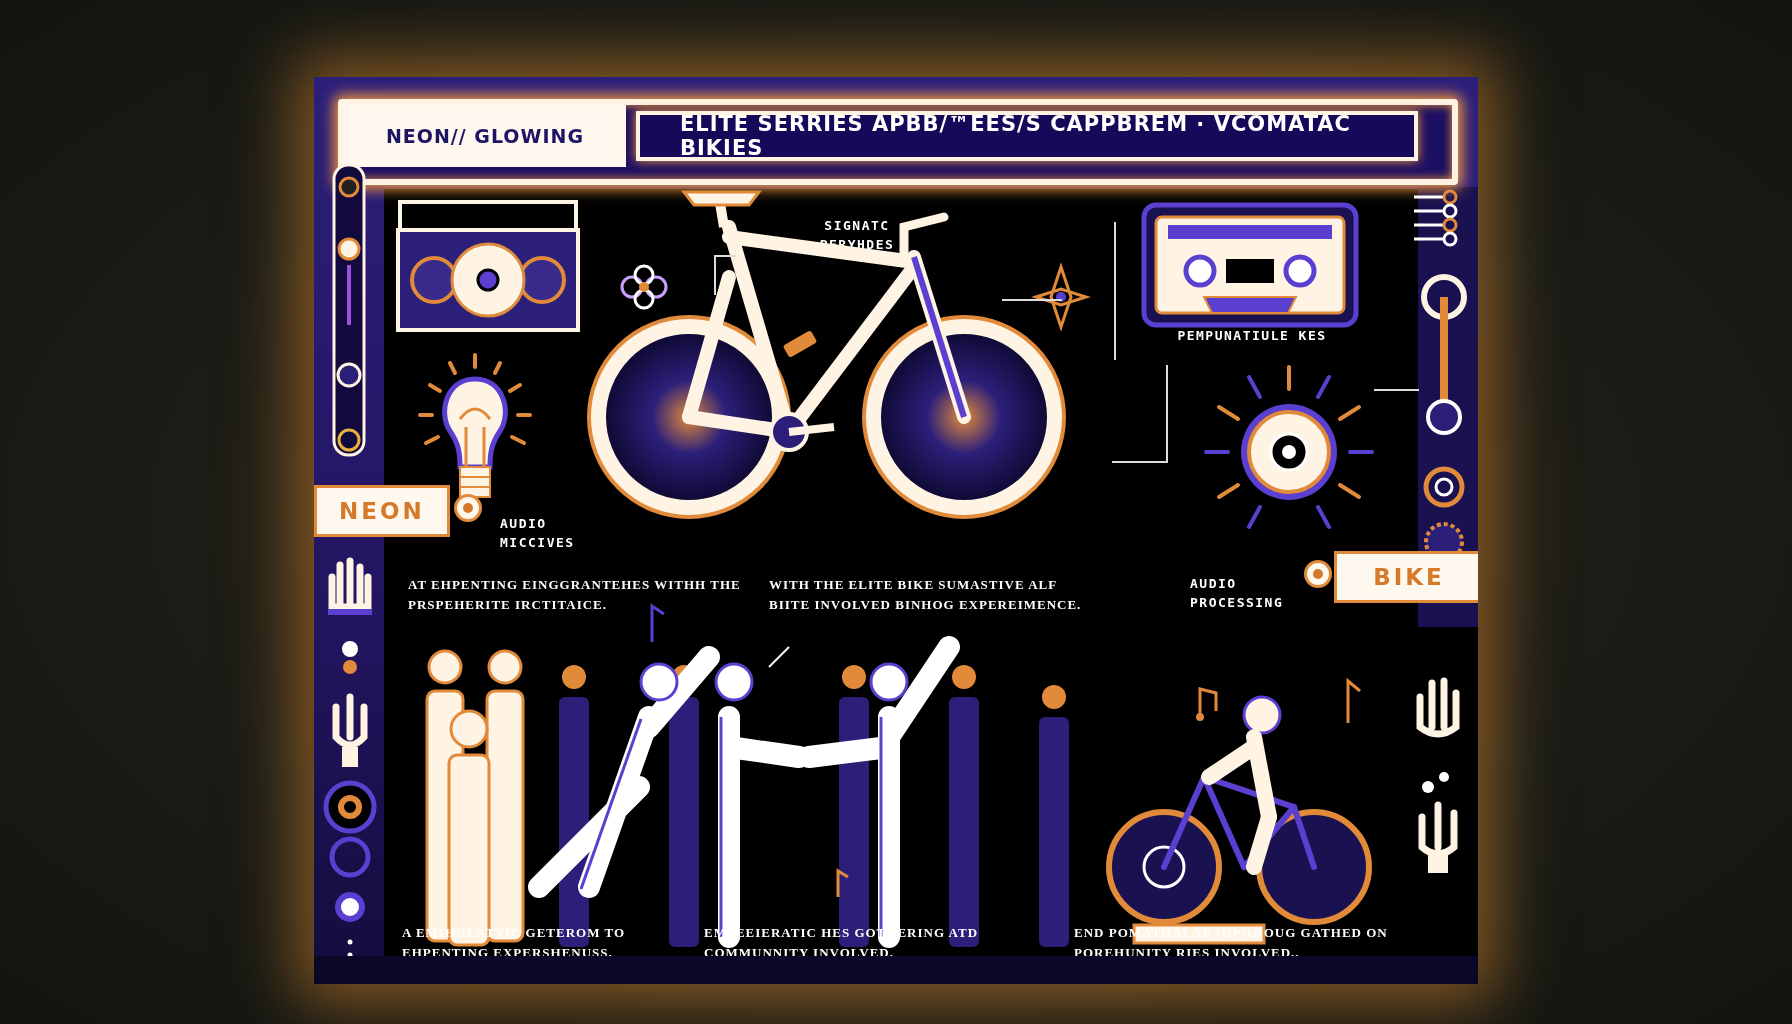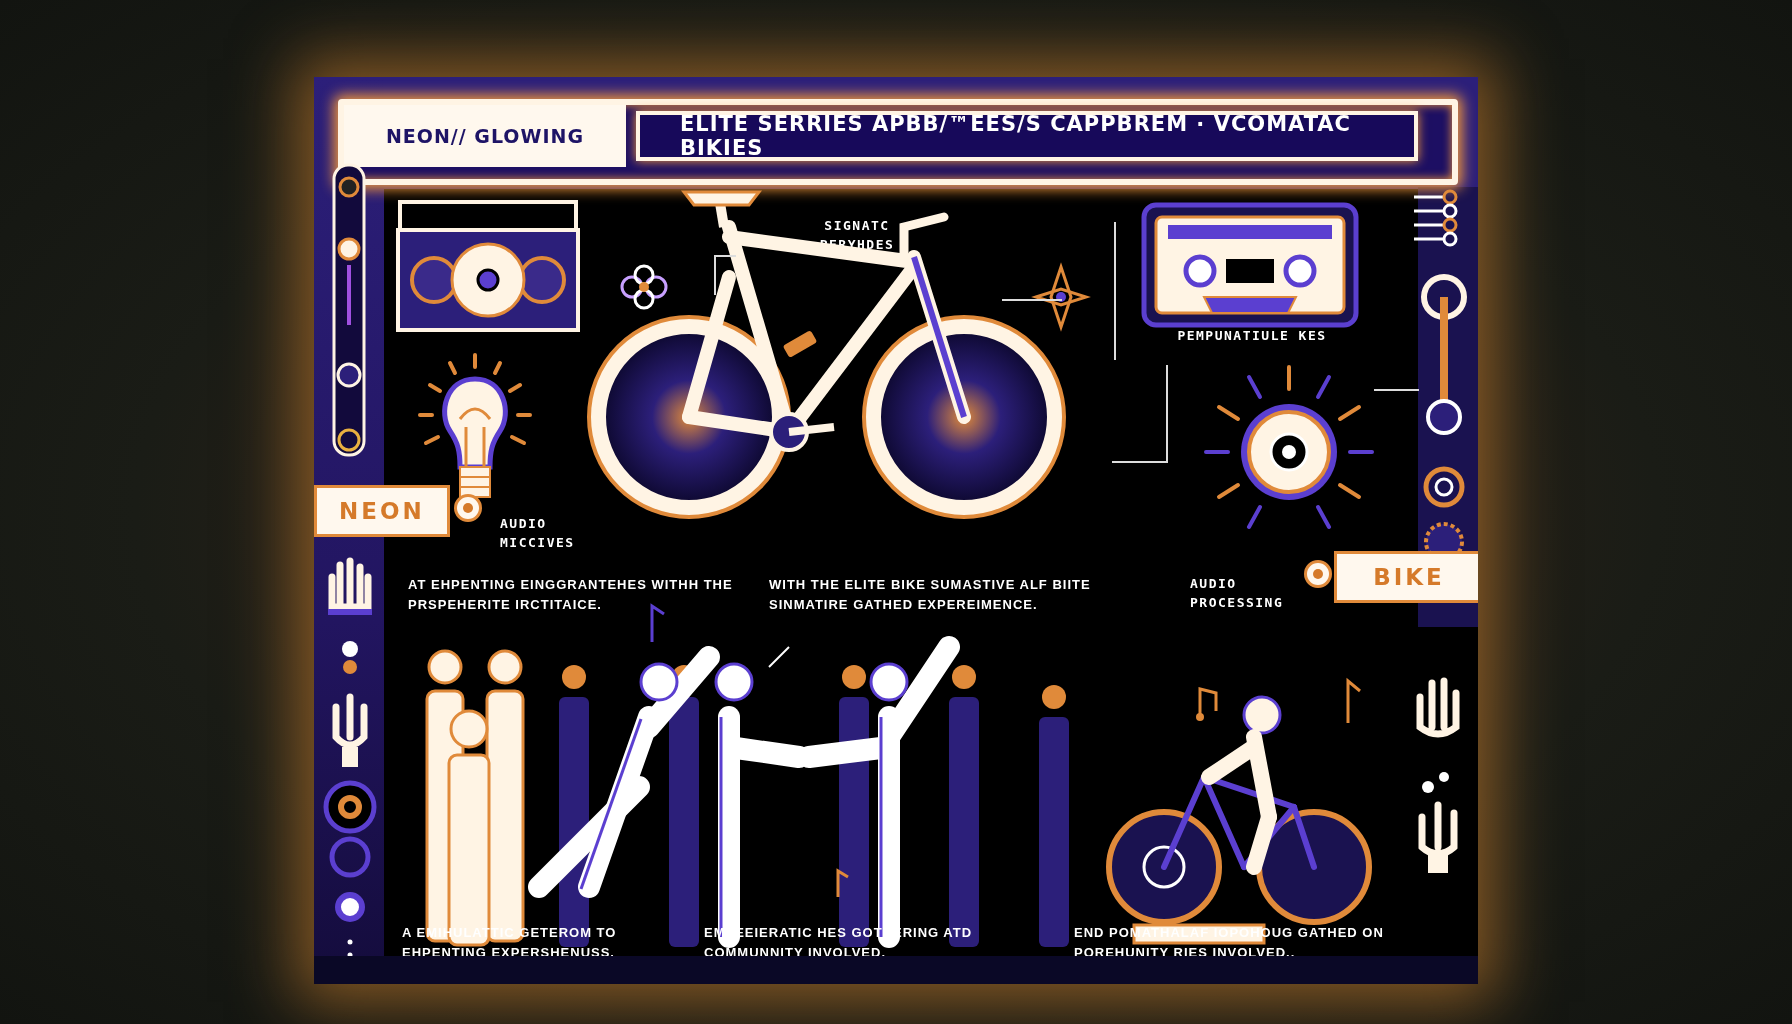--- a/index.html
+++ b/index.html
@@ -27,21 +27,21 @@
     background:#fff8ee; display:flex; align-items:center; justify-content:center;
     font-family:"DejaVu Sans", sans-serif; font-weight:bold; font-size:19px; color:#1e1466; letter-spacing:1px;
   }
   .title-right {
     position:absolute; left:322px; top:34px; width:782px; height:50px;
     background:#17095a; border:4px solid #fff4e4; box-shadow:0 0 10px #f59a3a;
     display:flex; align-items:center; padding-left:40px; box-sizing:border-box;
     font-family:"DejaVu Sans", sans-serif; font-weight:bold; font-size:21px; color:#fff; letter-spacing:1px;
   }
   .label { position:absolute; color:#fff; font-weight:bold; font-size:13px; letter-spacing:1.5px; line-height:1.45; font-family:"DejaVu Sans Mono", monospace; text-transform:uppercase; }
-  .caption { position:absolute; color:#fff; font-weight:bold; font-size:13px; letter-spacing:1px; line-height:1.55; font-family:Liberation Sans, sans-serif; }
+  .caption { position:absolute; color:#fff; font-weight:bold; font-size:13px; letter-spacing:1px; line-height:1.55; font-family:Liberation Serif, serif; }
   .tag {
     position:absolute; height:46px; background:#fff8ee; border:3px solid #e08a3a;
     display:flex; align-items:center; justify-content:center;
     color:#d57a2a; font-weight:bold; font-size:23px; letter-spacing:3px;
   }
   .tag-pin { position:absolute; width:22px; height:22px; border-radius:50%; background:#fff8ee; border:3px solid #e08a3a; }
   .tag-pin::after { content:""; position:absolute; left:6px; top:6px; width:10px; height:10px; border-radius:50%; background:#d57a2a; }
   .vline { position:absolute; width:2px; background:#ddd; }
   .hline { position:absolute; height:2px; background:#ddd; }
   svg { position:absolute; overflow:visible; }
@@ -201,21 +201,21 @@
 
   <div class="tag" style="left:0px;top:408px;width:130px">NEON</div>
   <div class="tag-pin" style="left:140px;top:417px"></div>
   <div class="tag" style="left:1020px;top:474px;width:144px">BIKE</div>
   <div class="tag-pin" style="left:990px;top:483px"></div>
 
   <div class="label" style="left:186px;top:438px;width:90px">AUDIO MICCIVES</div>
   <div class="label" style="left:876px;top:498px;width:110px;text-align:left">AUDIO PROCESSING</div>
 
   <div class="caption" style="left:94px;top:498px;width:350px">AT EHPENTING EINGGRANTEHES WITHH THE PRSPEHERITE IRCTITAICE.</div>
-  <div class="caption" style="left:455px;top:498px;width:330px">WITH THE ELITE BIKE SUMASTIVE ALF BIITE SINMATIRE GATHED EXPEREIMENCE.</div>
+  <div class="caption" style="left:455px;top:498px;width:330px">WITH THE ELITE BIKE SUMASTIVE ALF BIITE INVOLVED BINHOG EXPEREIMENCE.</div>
 
   <svg style="left:6px;top:480px" width="60" height="420" viewBox="0 0 60 420">
     <path d="M12 20 L12 50 L48 50 L48 20 M20 50 L20 8 M30 50 L30 4 M40 50 L40 10" fill="none" stroke="#fff4e4" stroke-width="7" stroke-linecap="round"></path>
     <rect x="8" y="52" width="44" height="6" fill="#5b3fd0"></rect>
     <circle cx="30" cy="92" r="8" fill="#fff"></circle>
     <circle cx="30" cy="110" r="7" fill="#e08a3a"></circle>
     <path d="M16 150 L16 180 Q30 196 44 180 L44 150 M30 180 L30 140" fill="none" stroke="#fff4e4" stroke-width="7" stroke-linecap="round"></path>
     <rect x="22" y="190" width="16" height="20" fill="#fff4e4"></rect>
     <circle cx="30" cy="250" r="24" fill="#000" stroke="#5b3fd0" stroke-width="5"></circle>
     <circle cx="30" cy="250" r="9" fill="none" stroke="#e08a3a" stroke-width="6"></circle>

